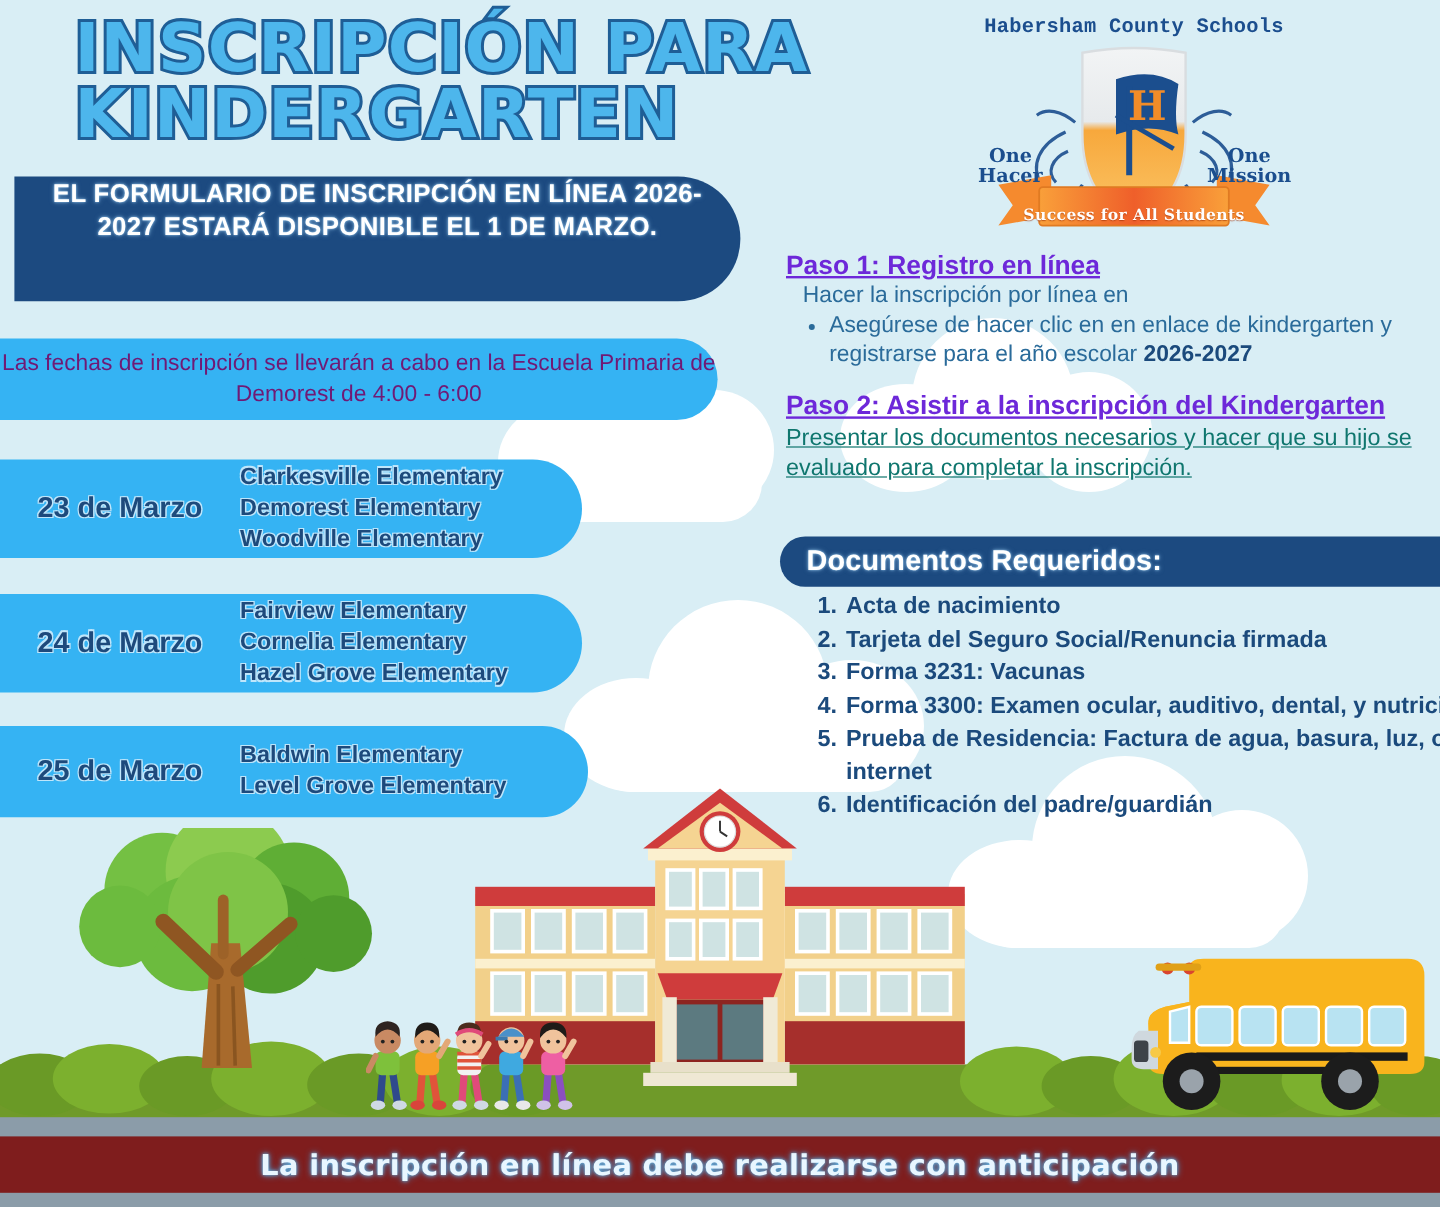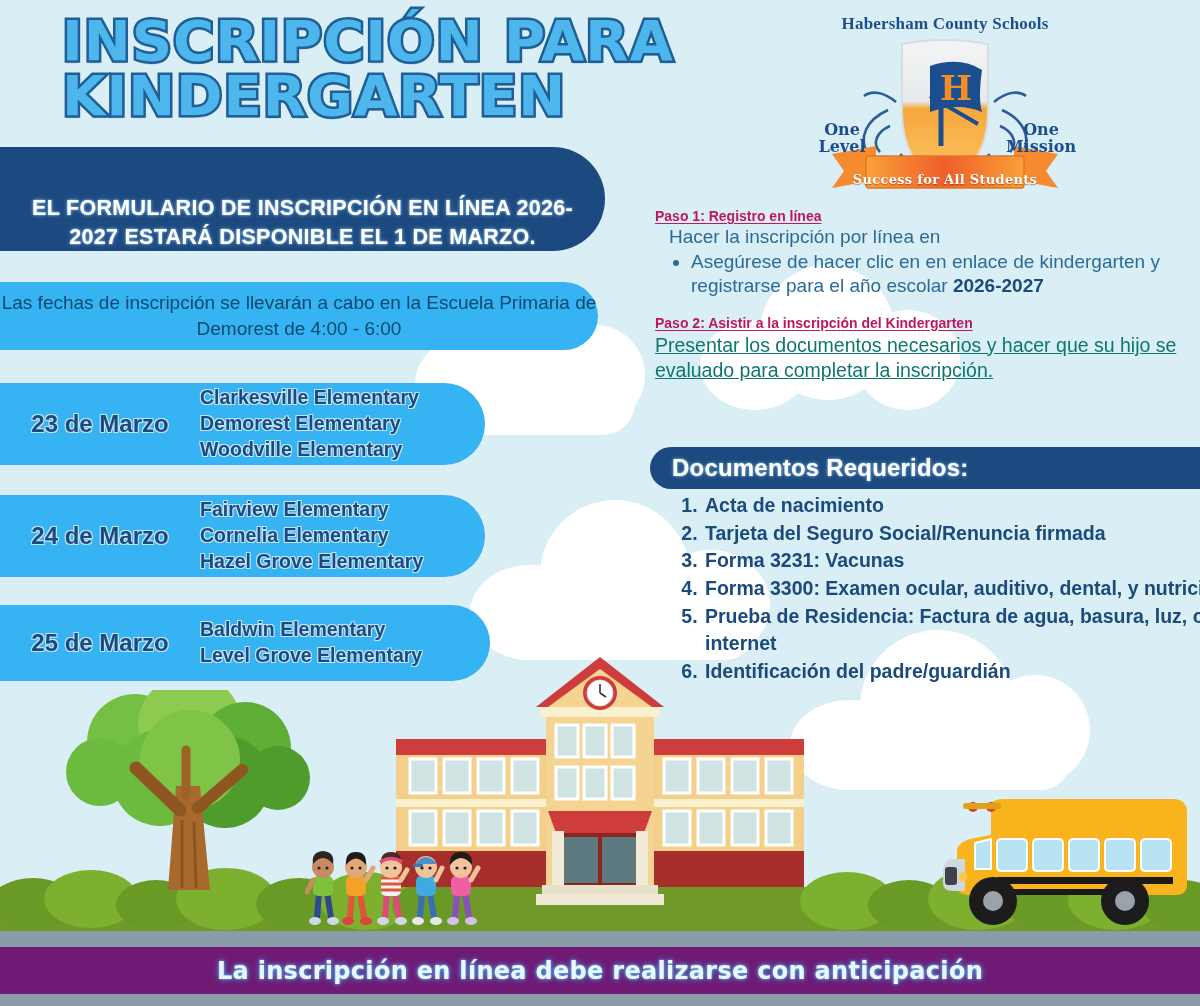--- a/index.html
+++ b/index.html
@@ -24,73 +24,73 @@
     -webkit-text-stroke:5px #1f5e96;
     paint-order:stroke fill;
     text-shadow:0 3px 0 rgba(31,94,150,.25);
     margin:0;
     white-space:nowrap;
   }
   .title-line.l2{font-size:56px;margin-top:2px;}
 
   
   .announce{
-    position:absolute;left:0;top:147px;width:605px;height:104px;
+    position:absolute;left:12px;top:147px;width:605px;height:104px;
     background:#1c4a80;border-radius:0 52px 52px 0;z-index:5;
-    display:flex;align-items:flex-end;justify-content:center;
+    display:flex;align-items:flex-start;justify-content:center;
   }
   .announce p{
     margin:0;color:#ffffff;text-align:center;font-weight:bold;
     font-size:21.5px;line-height:1.32;letter-spacing:.3px;
     text-shadow:0 0 2px rgba(160,210,245,.9),0 0 4px rgba(160,210,245,.55);
     padding:0 26px;
   }
 
   
   .pill{position:absolute;background:#35b3f3;border-radius:0 44px 44px 0;z-index:4;}
   .pill.info{left:0;top:282px;width:598px;height:68px;display:flex;align-items:center;justify-content:center;}
-  .pill.info p{margin:0;color:#0c4a6e;text-align:center;font-size:19px;line-height:1.35;font-weight:500;}
+  .pill.info p{margin:0;color:#701a75;text-align:center;font-size:19px;line-height:1.35;font-weight:500;}
 
   .daterow{position:absolute;left:0;background:#35b3f3;border-radius:0 44px 44px 0;z-index:4;display:flex;align-items:center;}
   .daterow .dt{
     width:200px;flex:0 0 200px;text-align:center;
     font-size:24px;font-weight:bold;color:#1d4a7c;
     text-shadow:-1px -1px 0 #bfe6fb,1px -1px 0 #bfe6fb,-1px 1px 0 #bfe6fb,1px 1px 0 #bfe6fb;
   }
   .daterow .schools{font-size:19.5px;font-weight:bold;color:#1d4a7c;line-height:1.33;
     text-shadow:-1px -1px 0 #bfe6fb,1px -1px 0 #bfe6fb,-1px 1px 0 #bfe6fb,1px 1px 0 #bfe6fb;}
   .daterow .schools div{white-space:nowrap;}
 
   #daterow-0{top:383px;width:485px;height:82px;}
   #daterow-1{top:495px;width:485px;height:82px;}
   #daterow-2{top:605px;width:490px;height:76px;}
 
   
   .logo{position:absolute;left:810px;top:14px;width:270px;height:200px;z-index:6;}
   .logo .lname{
     position:absolute;left:0;top:0;width:270px;text-align:center;
-    font-family:Liberation Serif, serif;font-weight:bold;font-size:17px;color:#1b4e8e;
+    font-family:Liberation Mono, monospace;font-weight:bold;font-size:17px;color:#1b4e8e;
     letter-spacing:.2px;
   }
   .logo .one-team,.logo .one-mission{
     position:absolute;font-family:"DejaVu Serif", serif;font-weight:bold;
     font-size:16px;color:#1b4e8e;line-height:1.05;text-align:center;
   }
   .logo .one-team{left:2px;top:108px;width:60px;}
   .logo .one-mission{right:0px;top:108px;width:78px;}
   .logo .ribbon-text{
     position:absolute;left:0;top:158px;width:270px;text-align:center;
     font-family:"DejaVu Serif", serif;font-weight:bold;font-size:13px;color:#ffffff;
     text-shadow:0 1px 1px rgba(150,40,0,.6);letter-spacing:.3px;z-index:3;
   }
 
   
   .rcol{position:absolute;left:655px;top:208px;width:545px;z-index:6;}
   .step-head{
-    font-size:14px;font-weight:bold;color:#be185d;text-decoration:underline;
+    font-size:22px;font-weight:bold;color:#6d28d9;text-decoration:underline;
     text-underline-offset:2px;margin:0;
   }
   .sub{font-size:19px;color:#2a6b9a;margin:2px 0 0 14px;font-weight:400;}
   .url{font-size:19.5px;font-weight:bold;color:#1b4a7c;margin:1px 0 0 14px;letter-spacing:.6px;}
   .bullets{margin:2px 0 16px 0;padding-left:36px;}
   .bullets li{font-size:19px;color:#2a6b9a;line-height:1.28;}
   .bullets li b{color:#1b4a7c;font-weight:bold;}
   .step2{margin-top:4px;}
   .p2body{font-size:19.5px;color:#0f766e;margin:2px 0 0 0;line-height:1.3;text-decoration:underline;}
 
@@ -107,21 +107,21 @@
   .doclist li{font-size:19.5px;font-weight:bold;color:#1b4a7c;line-height:1.42;padding-left:2px;}
 
   
   .sky-fill{position:absolute;left:0;top:0;width:1200px;height:940px;background:#d9eef5;z-index:0;}
   .grass{position:absolute;left:0;top:887px;width:1200px;height:46px;background:#6f9a29;z-index:2;}
   .bushrow{position:absolute;top:868px;left:0;width:1200px;height:50px;z-index:3;}
   .bush{position:absolute;background:#7cb02e;border-radius:50%;}
   .bush.dk{background:#6a9a26;}
   .road{position:absolute;left:0;top:931px;width:1200px;height:75px;background:#8b9ca9;z-index:3;}
   .footer{
-    position:absolute;left:0;top:947px;width:1200px;height:47px;background:#701a75;z-index:7;
+    position:absolute;left:0;top:947px;width:1200px;height:47px;background:#7f1d1d;z-index:7;
     display:flex;align-items:center;justify-content:center;
   }
   .footer span{
     font-family:"DejaVu Sans", sans-serif;font-weight:bold;font-size:24px;color:#e8f6ff;
     letter-spacing:.3px;text-shadow:0 0 3px #6fc2f0,0 0 6px #3a9ad6;
   }
 
   
   .tree{position:absolute;left:40px;top:690px;width:280px;height:215px;z-index:4;}
   
@@ -234,21 +234,21 @@
 
       <path d="M120 52 Q150 42 172 56 Q168 84 172 98 Q148 88 120 98 Z" fill="#1b4e8e"></path>
       <path d="M131 58 L131 132" stroke="#1b4e8e" stroke-width="5"></path>
       <path d="M120 82 L168 110" stroke="#1b4e8e" stroke-width="4"></path>
       <text x="146" y="86" text-anchor="middle" font-family="DejaVu Serif, serif" font-size="34" font-weight="bold" fill="#f28c28">H</text>
 
       <path d="M22 140 L66 132 L66 166 L22 174 L34 157 Z" fill="#f58a2e"></path>
       <path d="M248 140 L204 132 L204 166 L248 174 L236 157 Z" fill="#f58a2e"></path>
       <rect x="56" y="142" width="158" height="32" rx="3" fill="url(#ribg)" stroke="#e07a22" stroke-width="1.5"></rect>
     </svg>
-    <div class="one-team">One Level</div>
+    <div class="one-team">One Hacer</div>
     <div class="one-mission">One Mission</div>
     <div class="ribbon-text">Success for All Students</div>
   </div>
 
   <div class="rcol">
     <div class="step-head">Paso 1: Registro en línea</div>
     <div class="sub">Hacer la inscripción por línea en</div>
     <ul class="bullets">
       <li><span>Asegúrese de hacer clic en en enlace de kindergarten y registrarse para el año escolar </span><b>2026-2027</b></li>
     </ul>

